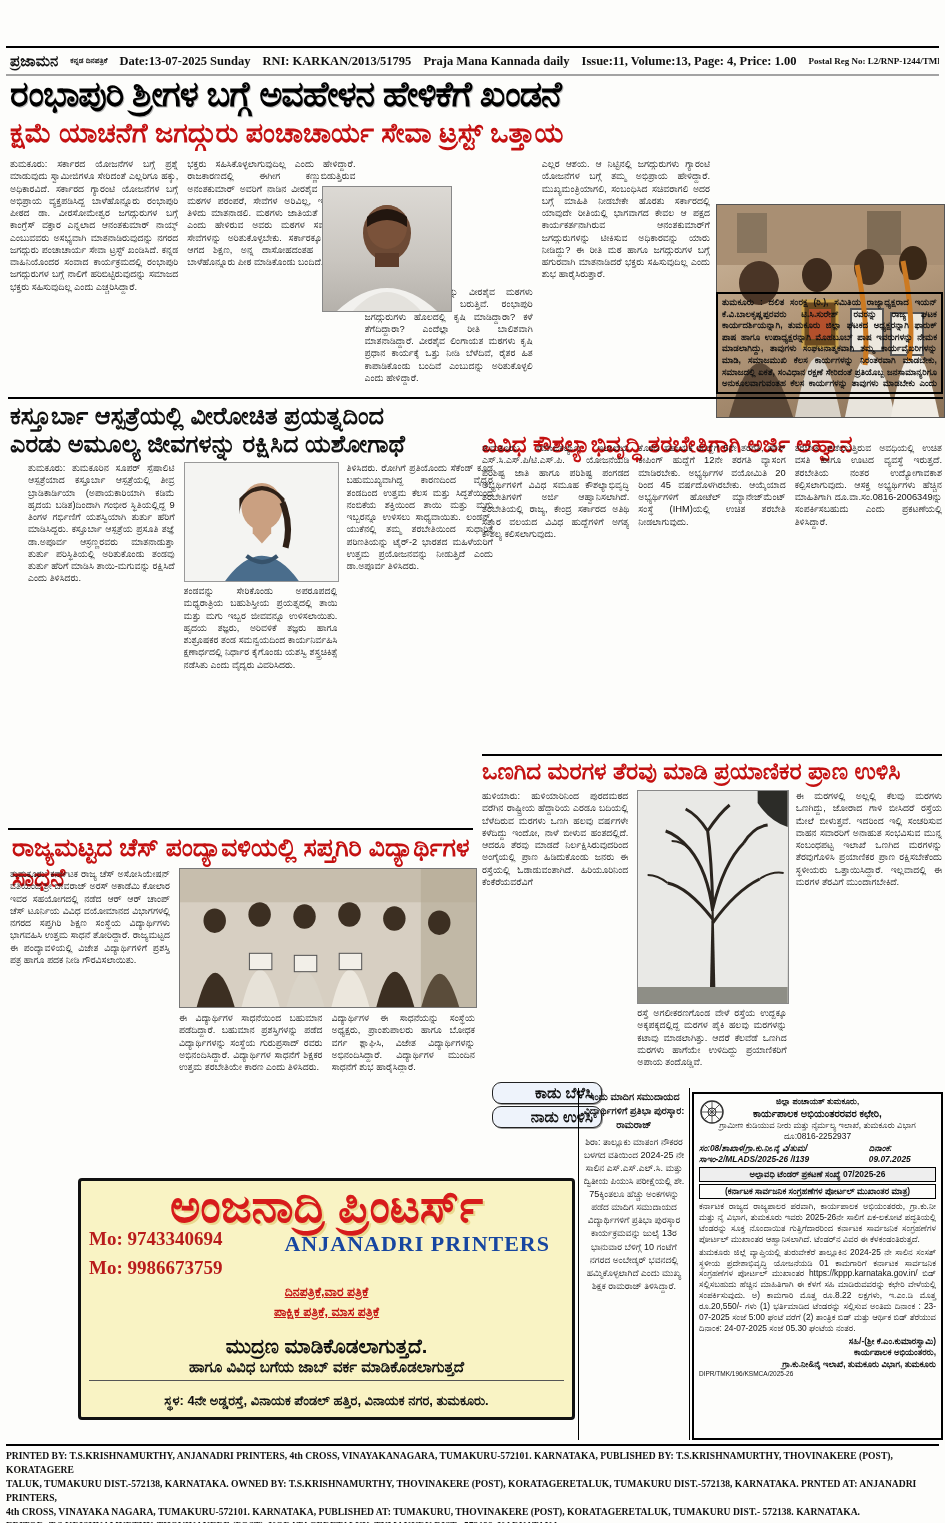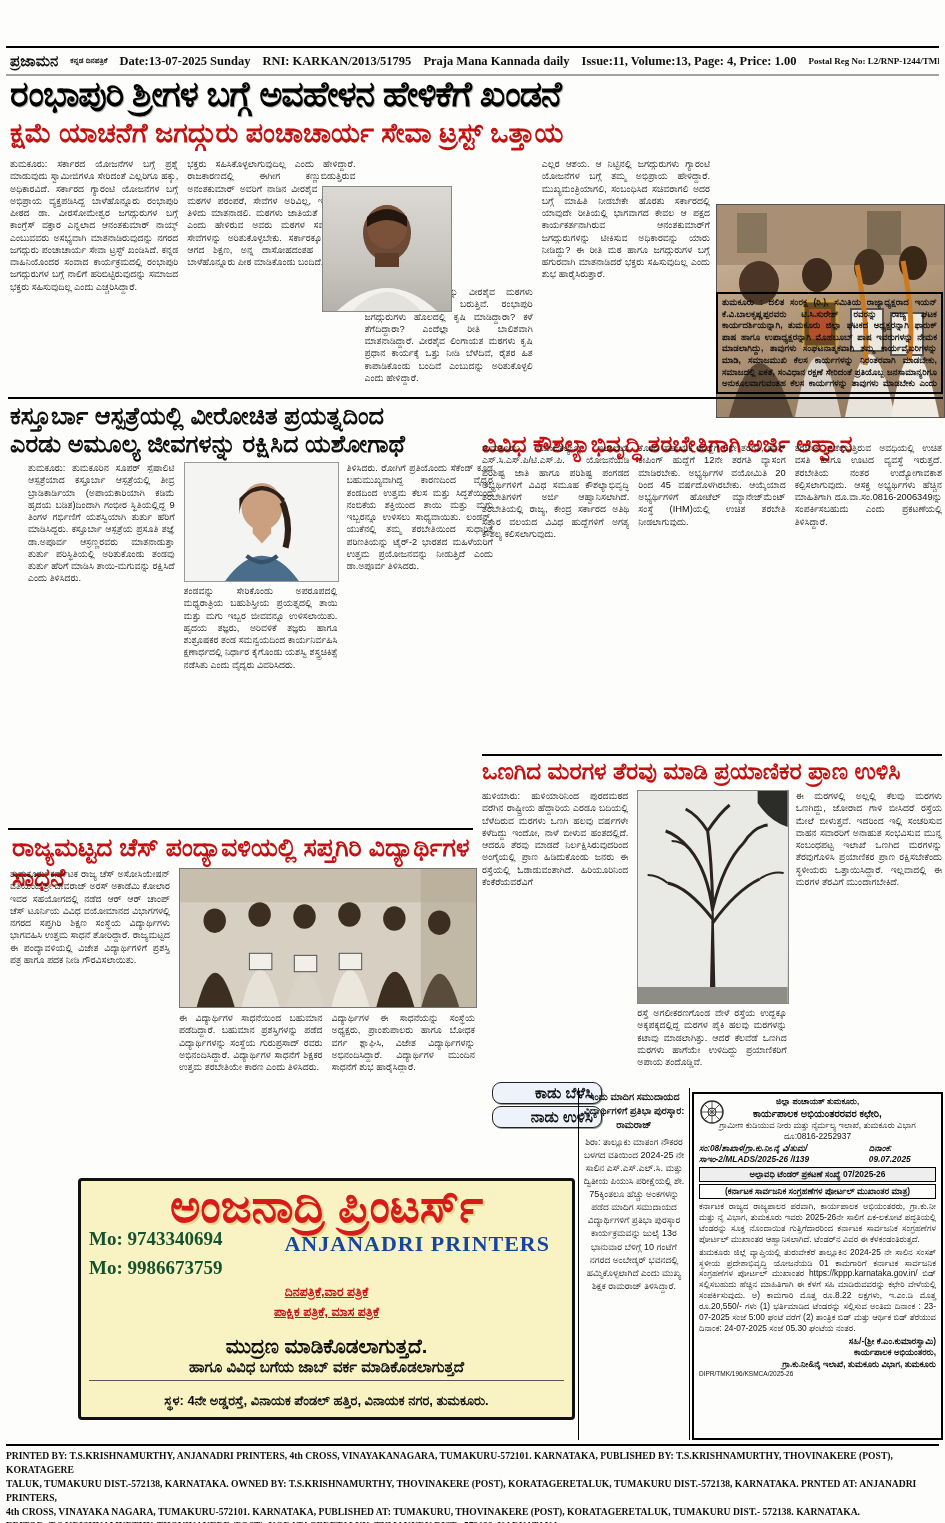--- a/index.html
+++ b/index.html
@@ -23,21 +23,21 @@
   .photo{overflow:hidden;position:relative;}
   .rule{background:#000;}
   
   .pill{border:1.5px solid #222;border-radius:9px;background:#eef3fb;font-weight:bold;font-size:15px;
         padding:1px 8px;text-align:right;box-shadow:1px 1px 0 #999;}
   
   .ad{left:78px;top:1178px;width:497px;height:242px;background:#f9f3c4;border:3px solid #111;border-radius:4px;
       padding:2px 8px;box-sizing:border-box;text-align:center;}
   .ad-title{font-size:46px;font-weight:bold;color:#d71b1b;line-height:1.0;text-shadow:2px 2px 0 #e9d98f;}
   .ad-row{display:flex;justify-content:space-between;align-items:flex-start;margin-top:-4px;}
-  .ad-phones{font-size:19px;font-weight:bold;color:#14532d;text-align:left;line-height:1.5;font-family:"Liberation Serif",serif;}
+  .ad-phones{font-size:19px;font-weight:bold;color:#b91c1c;text-align:left;line-height:1.5;font-family:"Liberation Serif",serif;}
   .ad-en{font-size:22px;font-weight:bold;color:#1746a0;font-family:"Liberation Serif",serif;letter-spacing:1px;margin:6px 14px 0 0;}
   .ad-redline{color:#c41111;font-weight:bold;font-size:12.5px;text-decoration:underline;line-height:1.6;}
   .ad-black1{font-size:20px;font-weight:bold;margin-top:13px;}
   .ad-black2{font-size:15px;font-weight:bold;}
   .ad-loc{border-top:1.5px solid #555;margin-top:4px;padding-top:12px;font-size:13px;font-weight:bold;}
   
   .tender{left:692px;top:1092px;width:251px;height:348px;border:2px solid #000;box-sizing:border-box;
           padding:3px 5px;font-size:8.4px;line-height:1.3;}
   .t-center{text-align:center;font-weight:bold;}
   .t-titlebox{border:1.2px solid #000;text-align:center;font-weight:bold;margin:2px 0;padding:1px 0;}

